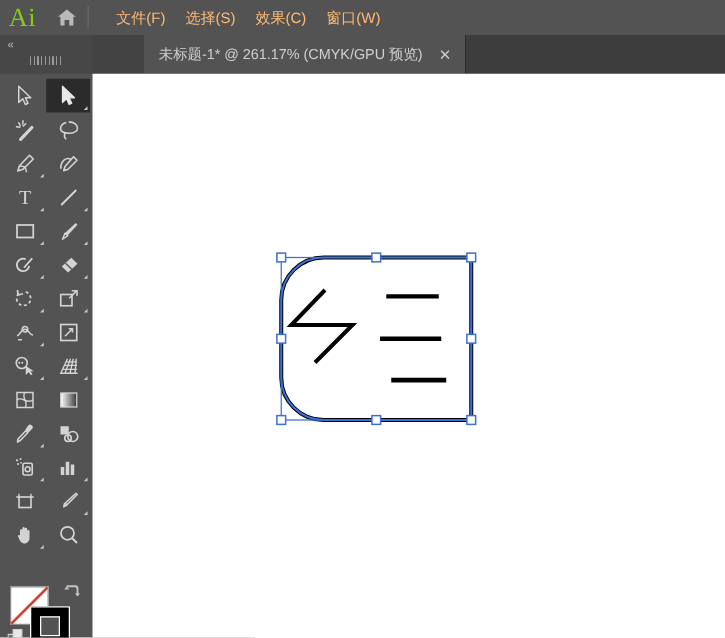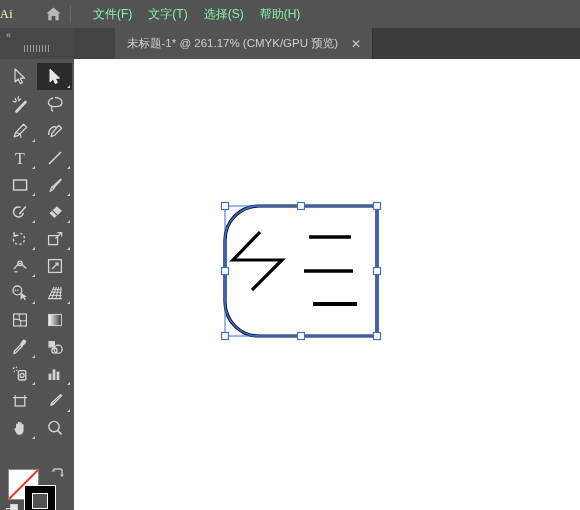--- a/index.html
+++ b/index.html
@@ -26,44 +26,44 @@
   #menubar {
     position: absolute;
     left: 0; top: 0;
     width: 580px; height: 28px;
     background: #535353;
     display: flex;
     align-items: center;
   }
   .ai-logo {
     width: 36px; height: 28px;
-    display: flex; align-items: center; 
-    color: #fef9c3;
-    font-size: 12px;
+    display: flex; align-items: center; justify-content: center;
+    color: #84cc16;
+    font-size: 21px;
     font-family: "Liberation Serif", "DejaVu Serif", serif;
     font-style: normal;
     letter-spacing: 0.5px;
   }
   .home-btn {
     width: 34px; height: 28px;
     display: flex; align-items: center; justify-content: center;
   }
   .menu-sep {
     width: 1px; height: 18px;
     background: #6a6a6a;
     margin-right: 6px;
   }
   .menu-items {
     display: flex;
     align-items: center;
     height: 28px;
     margin-left: 8px;
   }
   .menu-item {
-    color: #86efac;
+    color: #fdba74;
     font-size: 12px;
     padding: 0 8px;
     line-height: 28px;
     white-space: nowrap;
     letter-spacing: 0px;
   }
 
   
   #tabbar {
     position: absolute;
@@ -230,23 +230,23 @@
         <span>Ai</span>
       </div>
     <div class="home-btn">
       <svg width="17" height="16" viewBox="0 0 17 16">
         <path d="M8.5 1.6 L1.4 7.4 L3.3 7.4 L3.3 14.3 L6.6 14.3 L6.6 10.0 L10.4 10.0 L10.4 14.3 L13.7 14.3 L13.7 7.4 L15.6 7.4 Z" fill="#b9b9b9"></path>
       </svg>
     </div>
     <div class="menu-sep"></div>
     <div class="menu-items">
       <div class="menu-item">文件(F)</div>
-      <div class="menu-item">文字(T)</div>
       <div class="menu-item">选择(S)</div>
-      <div class="menu-item">帮助(H)</div>
+      <div class="menu-item">效果(C)</div>
+      <div class="menu-item">窗口(W)</div>
     </div>
   </div>
 
   <div id="tabbar">
     <div id="tab-strip-bg"></div>
     <div class="doc-tab">
       <span class="doc-tab-title">未标题-1* @ 261.17% (CMYK/GPU 预览)</span>
       <span class="doc-tab-close">✕</span>
     </div>
   </div>

